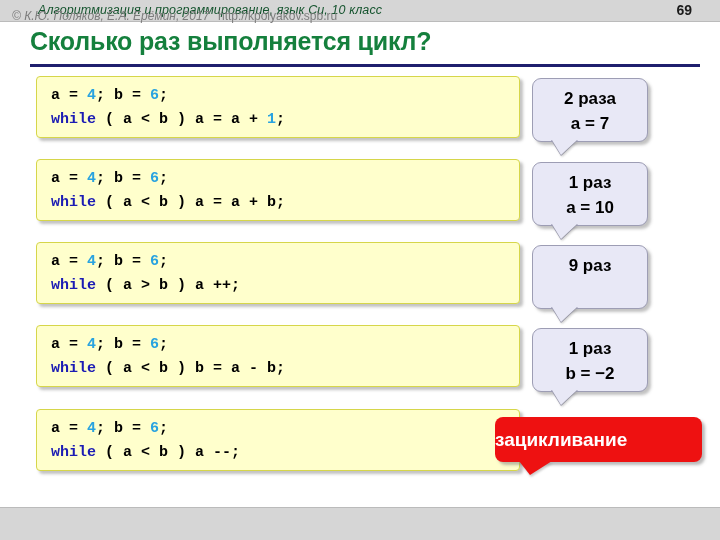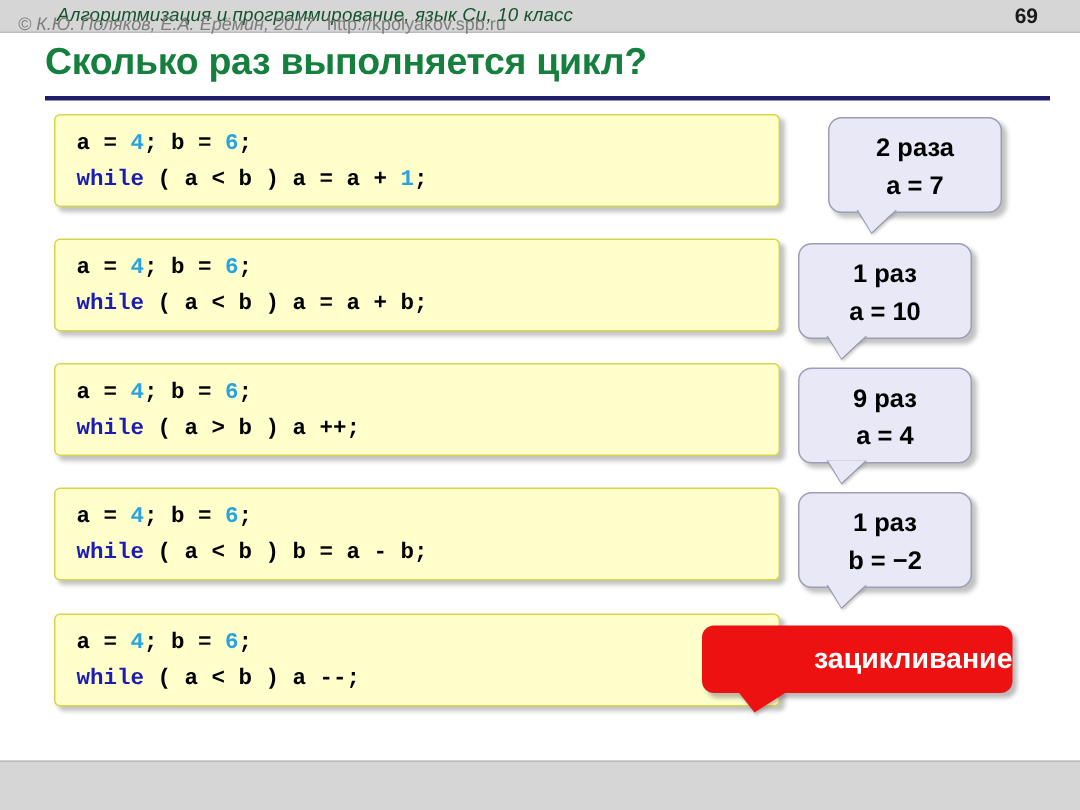--- a/index.html
+++ b/index.html
@@ -136,40 +136,40 @@
     left: 18px;
     bottom: -15px;
     width: 0;
     height: 0;
     border-left: 10px solid transparent;
     border-right: 17px solid transparent;
     border-top: 16px solid #9d9db4;
     z-index: -1;
   }
 
-  .ca1 { left: 532px; top: 78px; margin-left: 20px; }
+  .ca1 { left: 532px; top: 78px; }
   .ca2 { left: 532px; top: 162px; }
   .ca3 { left: 532px; top: 245px; }
   .ca4 { left: 532px; top: 328px; }
 
   
   .loop-callout {
     position: absolute;
-    left: 468px;
+    left: 495px;
     top: 417px;
     width: 207px;
     height: 45px;
     background: #ee1111;
     border-radius: 8px;
     box-sizing: border-box;
     box-shadow: 3px 3px 3px rgba(120,120,120,0.5);
     color: #ffffff;
     font-size: 19px;
     font-weight: bold;
-    text-align: right;
+    text-align: left;
     line-height: 45px;
     white-space: nowrap;
     z-index: 2;
   }
   .loop-callout .tail {
     position: absolute;
     left: 24px;
     bottom: -13px;
     width: 0;
     height: 0;
@@ -252,21 +252,20 @@
 
 <div class="callout ca2">
   <div class="line">1 раз</div>
   <div class="line">a = 10</div>
   <span class="tail-edge"></span>
   <span class="tail"></span>
 </div>
 
 <div class="callout ca3">
   <div class="line">9 раз</div>
-  <div class="line">a = 4</div>
   <span class="tail-edge"></span>
   <span class="tail"></span>
 </div>
 
 <div class="callout ca4">
   <div class="line">1 раз</div>
   <div class="line">b = −2</div>
   <span class="tail-edge"></span>
   <span class="tail"></span>
 </div>

